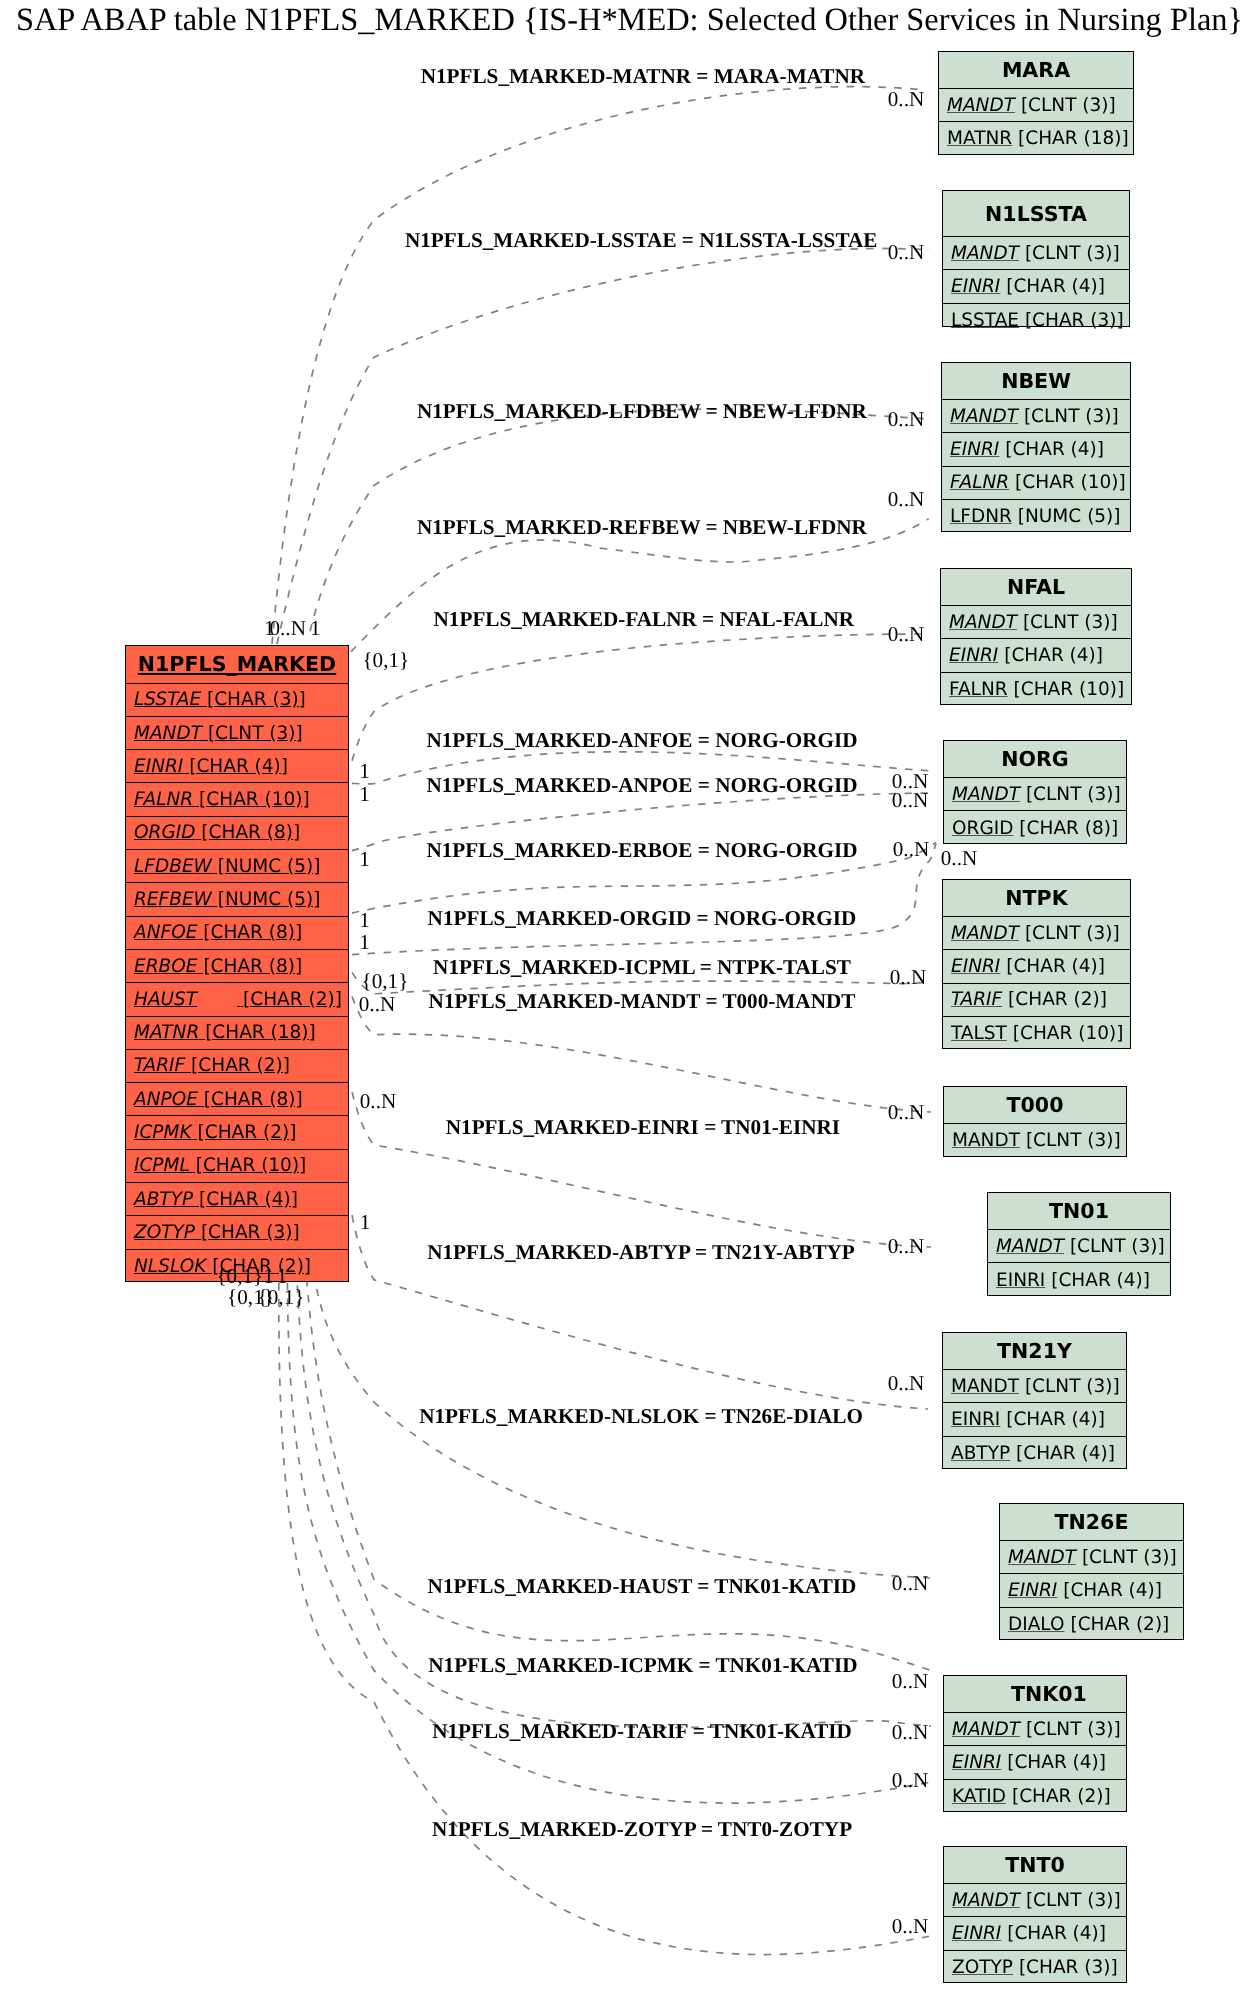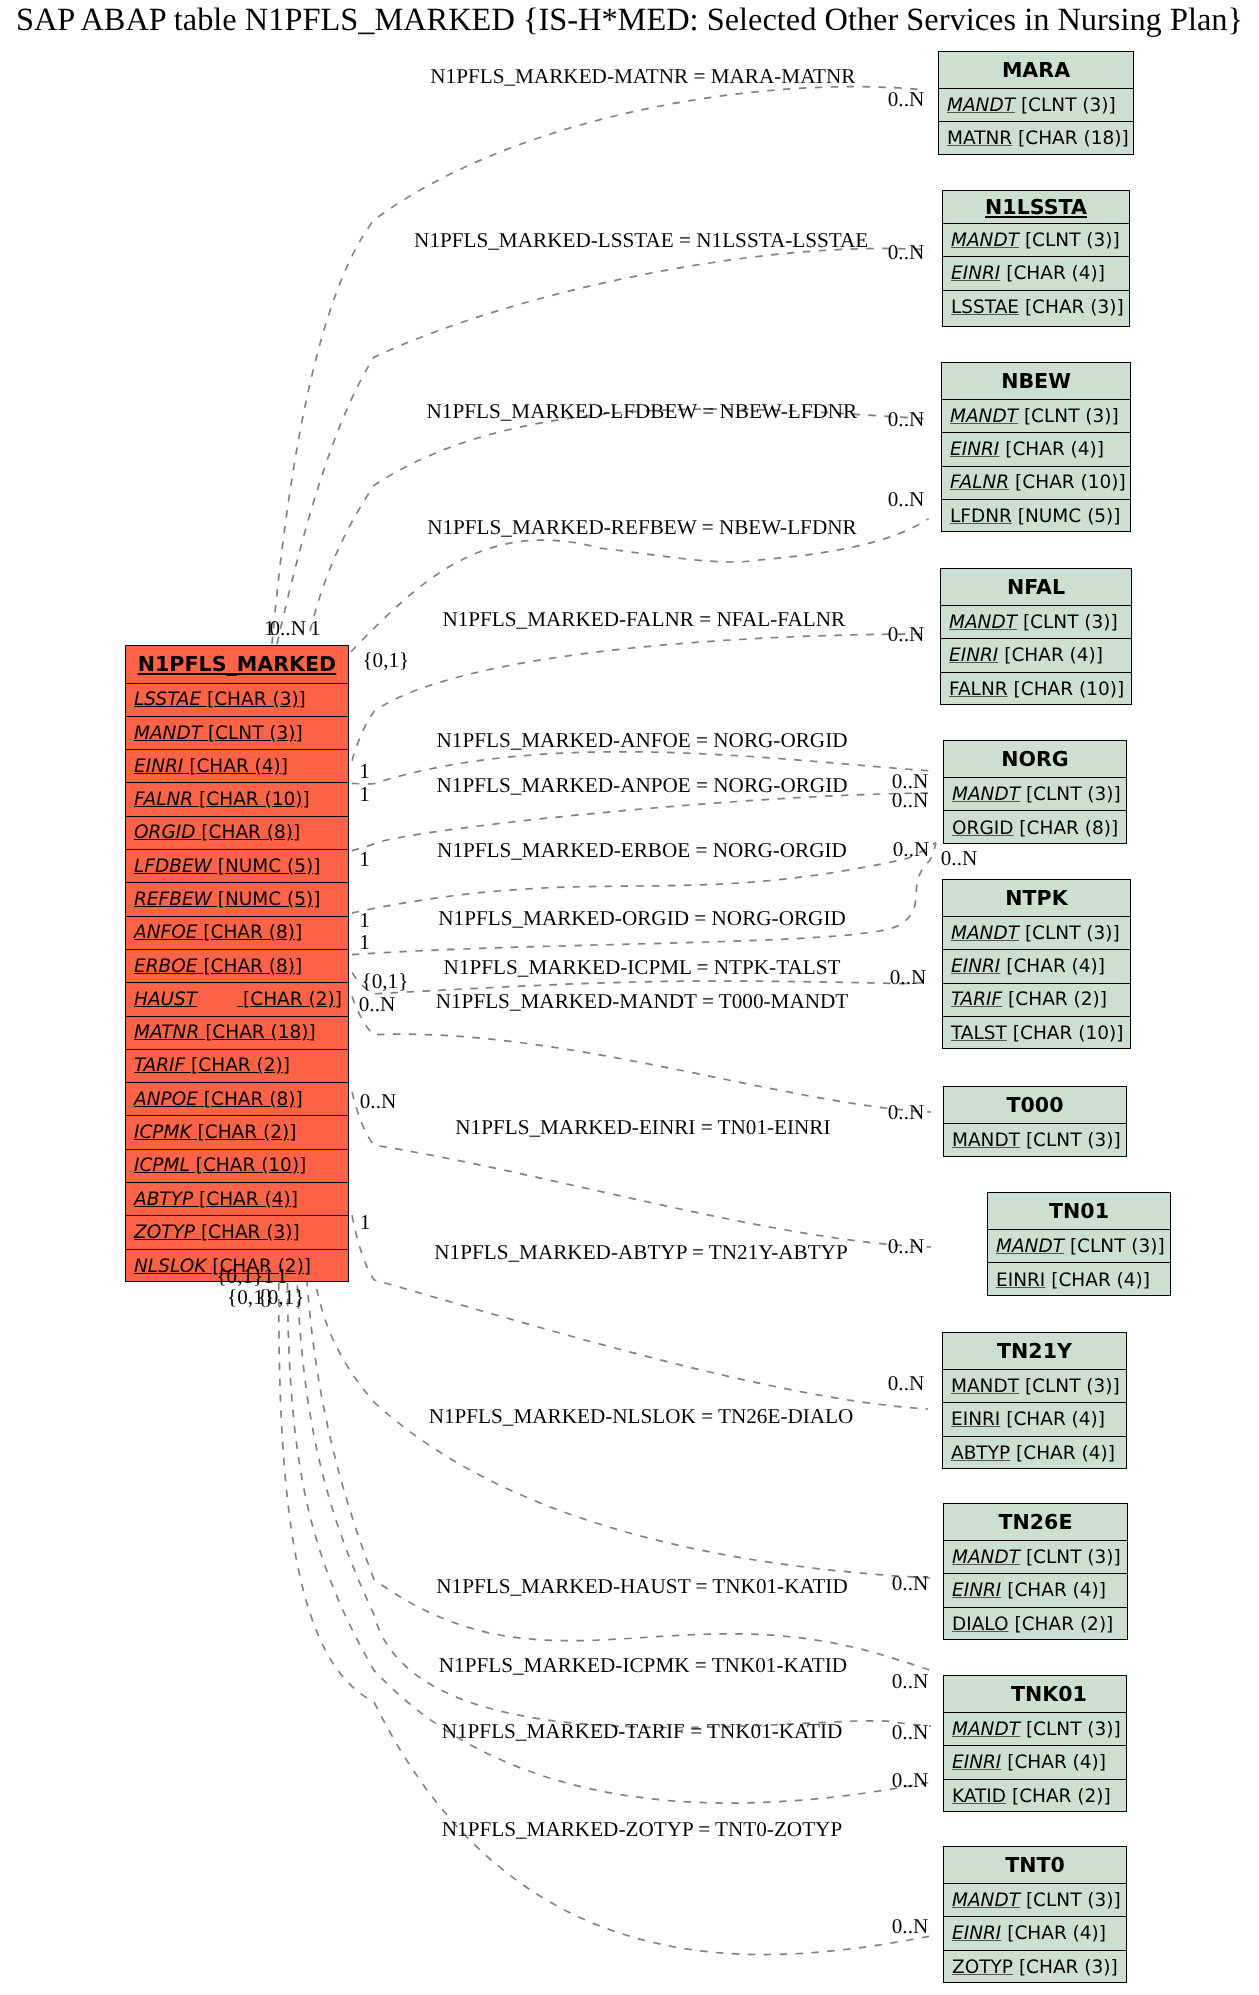--- a/index.html
+++ b/index.html
@@ -14,21 +14,21 @@
   .ent .hdr{font-weight:bold;font-size:20.6px;text-align:center;box-sizing:border-box;
             border-bottom:1px solid #000;display:flex;align-items:center;justify-content:center;}
   .ent .row{font-size:18.5px;box-sizing:border-box;border-bottom:1px solid #000;
             display:flex;align-items:center;padding-left:8px;white-space:nowrap;}
   .ent .row:last-child{border-bottom:none;}
   .k{font-style:italic;}
   .ku{}
   .ent:not(.main) .k{text-decoration:underline;text-decoration-color:#555;text-decoration-thickness:1.2px;text-underline-offset:1px;}
   .ent:not(.main) .ku{text-decoration:underline;text-decoration-color:#555;text-decoration-thickness:1.2px;text-underline-offset:1px;}
   .elabel{position:absolute;font-family:"Liberation Serif",serif;font-size:21.2px;
-          white-space:nowrap;line-height:21px;transform:translate(-50%,-50%);}
+          white-space:nowrap;line-height:21px;transform:translate(-50%,-50%);font-weight:bold;}
   .card{position:absolute;font-family:"Liberation Serif",serif;font-size:21.2px;
         white-space:nowrap;line-height:21px;transform:translate(-50%,-50%);}
 </style>
 </head>
 <body>
 
 <div id="title">SAP ABAP table N1PFLS_MARKED {IS-H*MED: Selected Other Services in Nursing Plan}</div>
 <svg id="edges">
     <path d="M272.00,644.00 C286.86,480.17 315.35,295.83 374.00,219.99 C516.00,114.68 765.40,74.13 925.00,90.00" fill="none" stroke="#808080" stroke-width="1.7" stroke-dasharray="7.5,8.4"></path>
     <path d="M277.00,644.00 C301.23,537.01 332.06,422.95 374.00,357.25 C520.35,288.60 771.65,238.95 930.00,250.00" fill="none" stroke="#808080" stroke-width="1.7" stroke-dasharray="7.5,8.4"></path>
@@ -130,21 +130,21 @@
       <div class="row" style="height: 33.3px;">
         <span class="k">MANDT</span>
         <span>&nbsp;[CLNT (3)]</span>
       </div>
       <div class="row" style="height: 33.3px;">
         <span class="ku">MATNR</span>
         <span>&nbsp;[CHAR (18)]</span>
       </div>
     </div>
     <div class="ent" style="left: 942px; top: 190px; width: 188px; height: 137.1px;">
-      <div class="hdr" style="height: 33px; text-decoration: underline;">N1LSSTA</div>
+      <div class="hdr" style="height: 46px;">N1LSSTA</div>
       <div class="row" style="height: 33.3px;">
         <span class="k">MANDT</span>
         <span>&nbsp;[CLNT (3)]</span>
       </div>
       <div class="row" style="height: 33.3px;">
         <span class="k">EINRI</span>
         <span>&nbsp;[CHAR (4)]</span>
       </div>
       <div class="row" style="height: 33.3px;">
         <span class="ku">LSSTAE</span>
@@ -241,21 +241,21 @@
       </div>
       <div class="row" style="height: 33.3px;">
         <span class="ku">EINRI</span>
         <span>&nbsp;[CHAR (4)]</span>
       </div>
       <div class="row" style="height: 33.3px;">
         <span class="ku">ABTYP</span>
         <span>&nbsp;[CHAR (4)]</span>
       </div>
     </div>
-    <div class="ent" style="left: 943px; top: 1503px; width: 185px; height: 137.1px;">
+    <div class="ent" style="left: 999px; top: 1503px; width: 185px; height: 137.1px;">
       <div class="hdr" style="height: 37.2px;">TN26E</div>
       <div class="row" style="height: 33.3px;">
         <span class="k">MANDT</span>
         <span>&nbsp;[CLNT (3)]</span>
       </div>
       <div class="row" style="height: 33.3px;">
         <span class="k">EINRI</span>
         <span>&nbsp;[CHAR (4)]</span>
       </div>
       <div class="row" style="height: 33.3px;">

